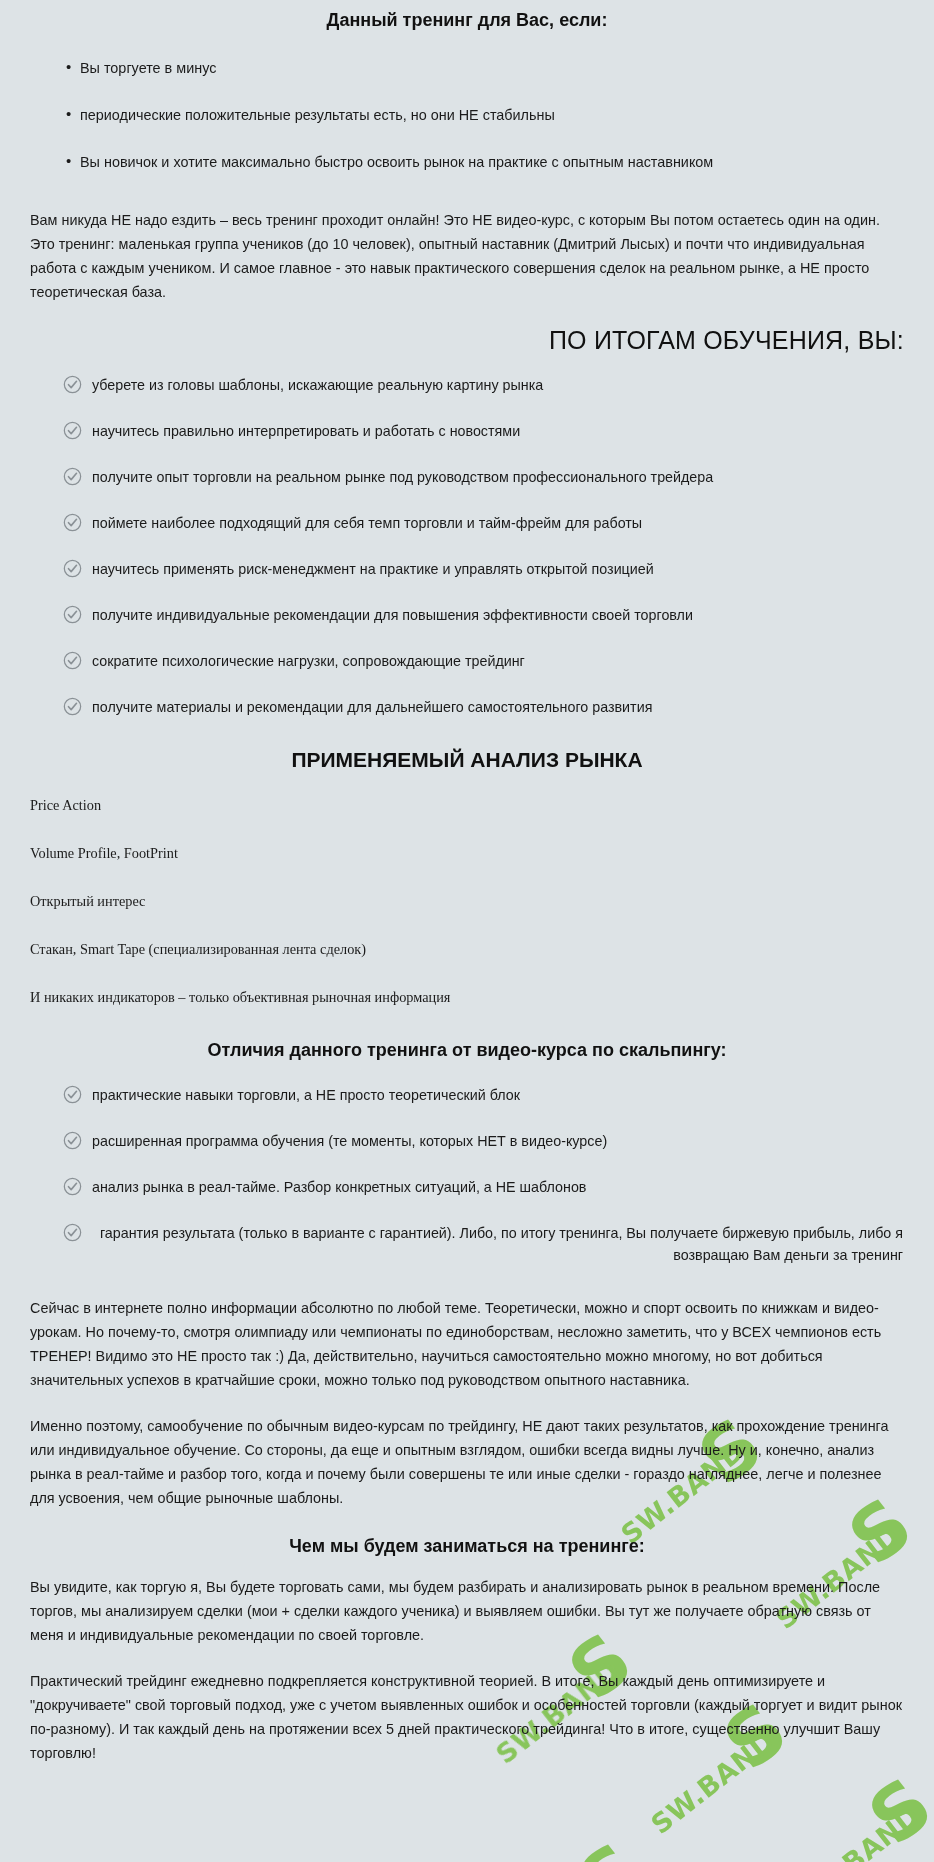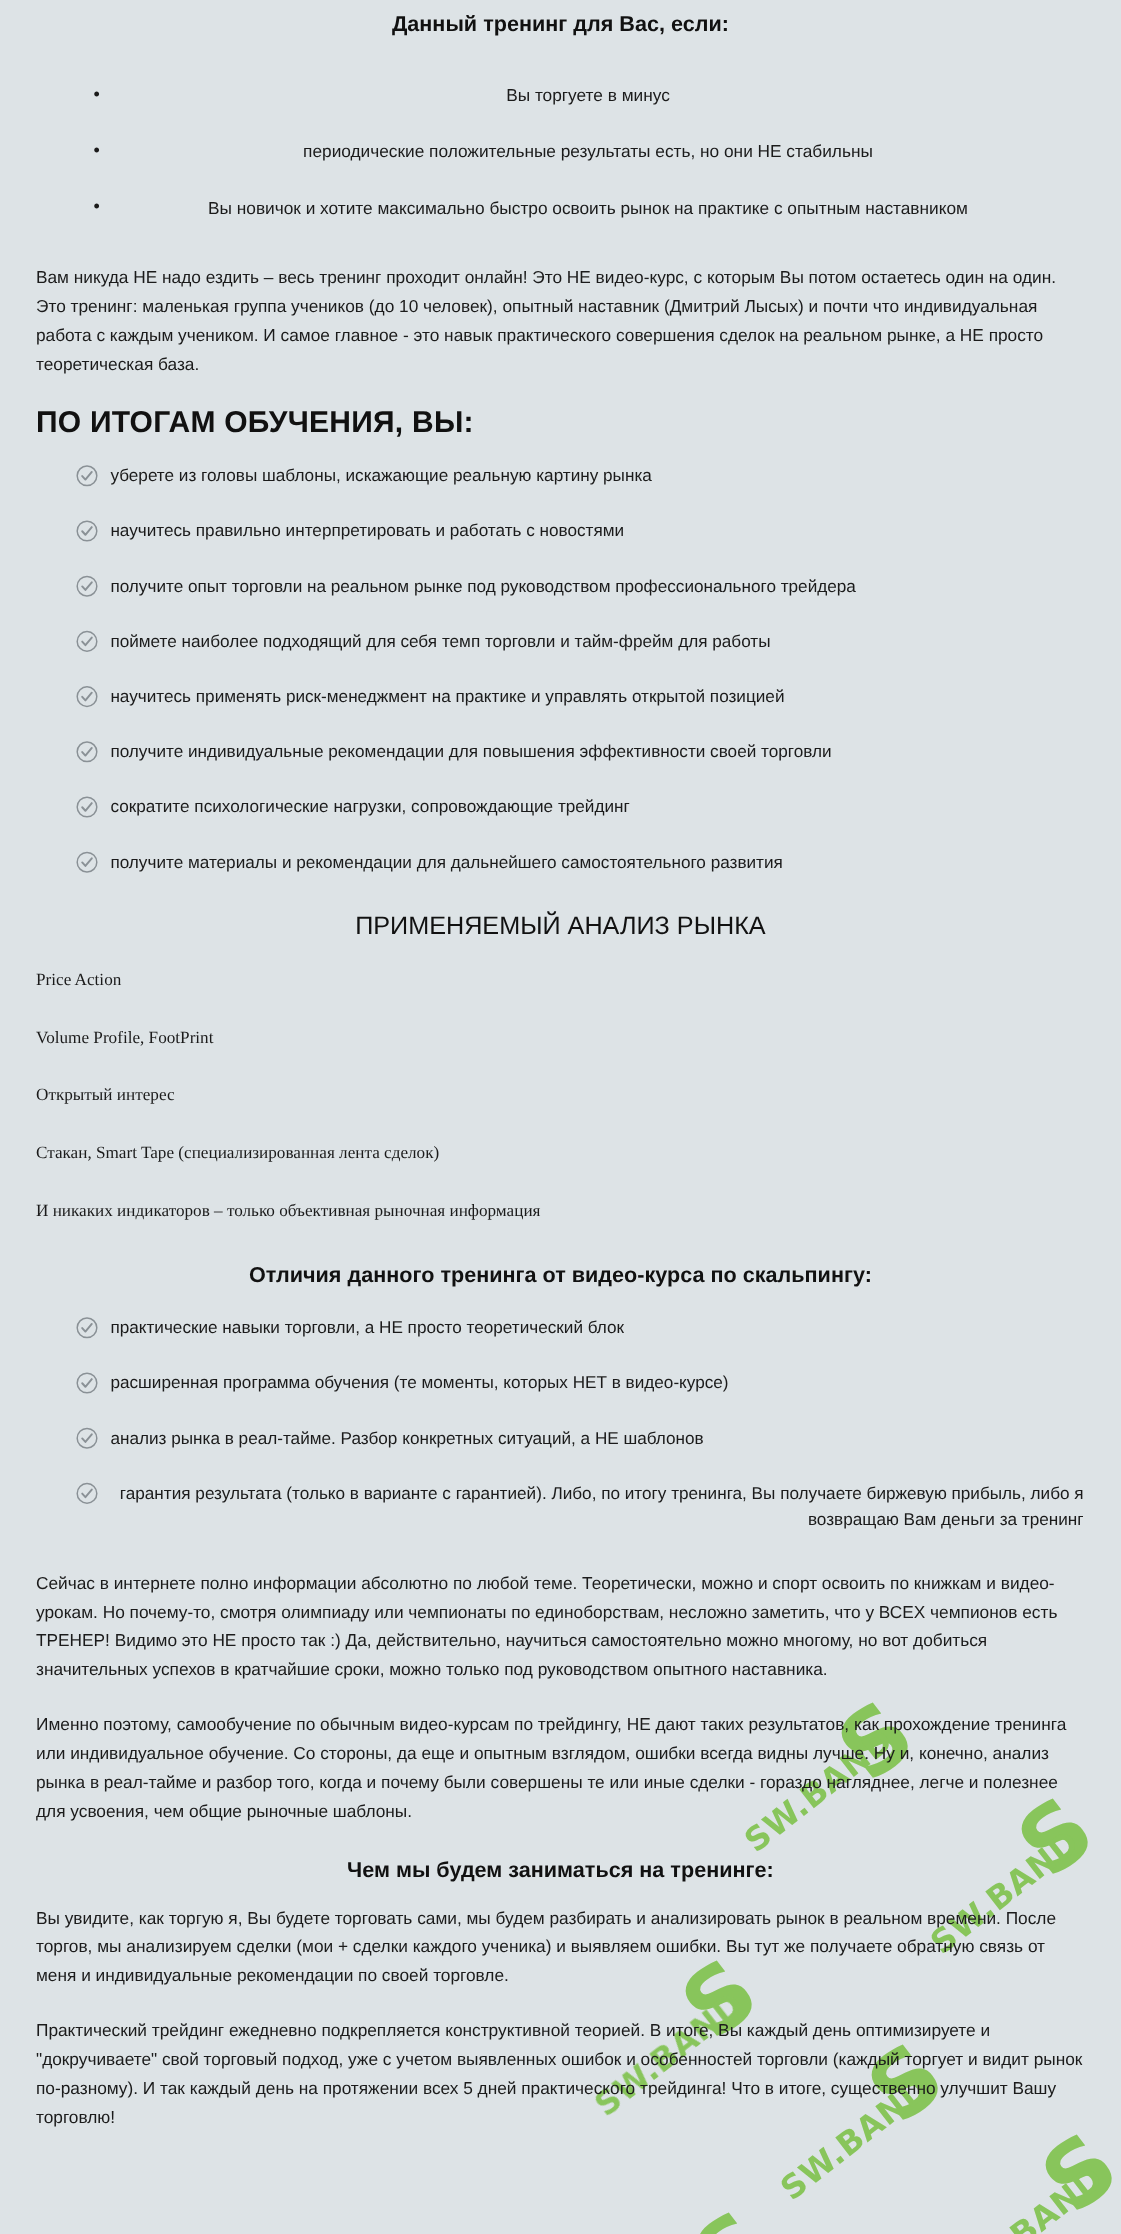--- a/index.html
+++ b/index.html
@@ -46,55 +46,54 @@
     letter-spacing:.5px;
   }
   .wm-s{
     font-size:74px;
     line-height:.8;
   }
 
   
   h1,h2,h3{margin:0;}
   .h-big{
-    text-align:left;
+    text-align:right;
     font-size:25px;
-    font-weight:bold;
+    font-weight:normal;
     letter-spacing:.2px;
     color:#111;
     margin:0;
   }
   .h-mid{
     text-align:center;
     font-size:21px;
-    font-weight:normal;
+    font-weight:bold;
     color:#111;
   }
   .h-sub{
     text-align:center;
     font-size:18px;
     font-weight:bold;
     color:#111;
   }
 
   
   p.body{
     font-size:14.4px;
     line-height:24px;
     margin:0;
     color:#1b1b1b;
     text-align:left;
   }
 
   
   ul.dots{
-    margin:16px;
+    margin:4px;
     padding:0 0 0 46px;
     list-style:none;
-    text-align:center;
   }
   ul.dots li{
     font-size:14.4px;
     line-height:22px;
     position:relative;
     margin:0 0 25px 0;
   }
   ul.dots li::before{
     content:"\2022";
     position:absolute;

